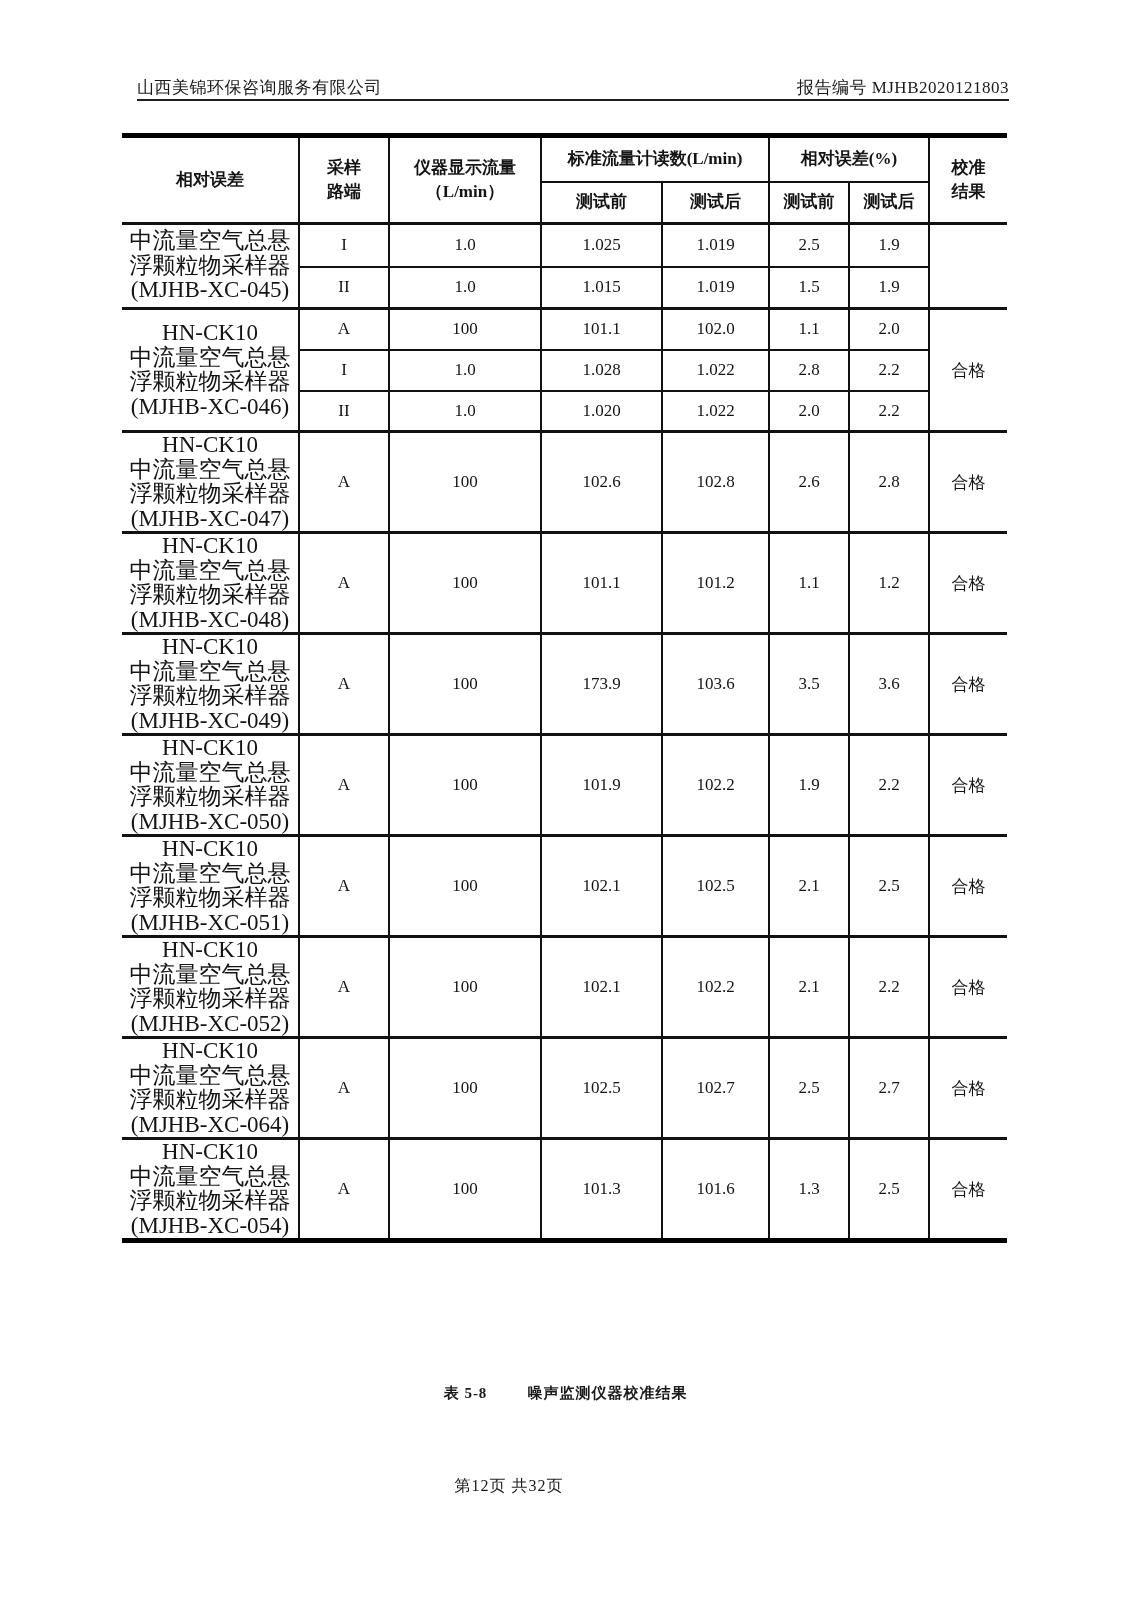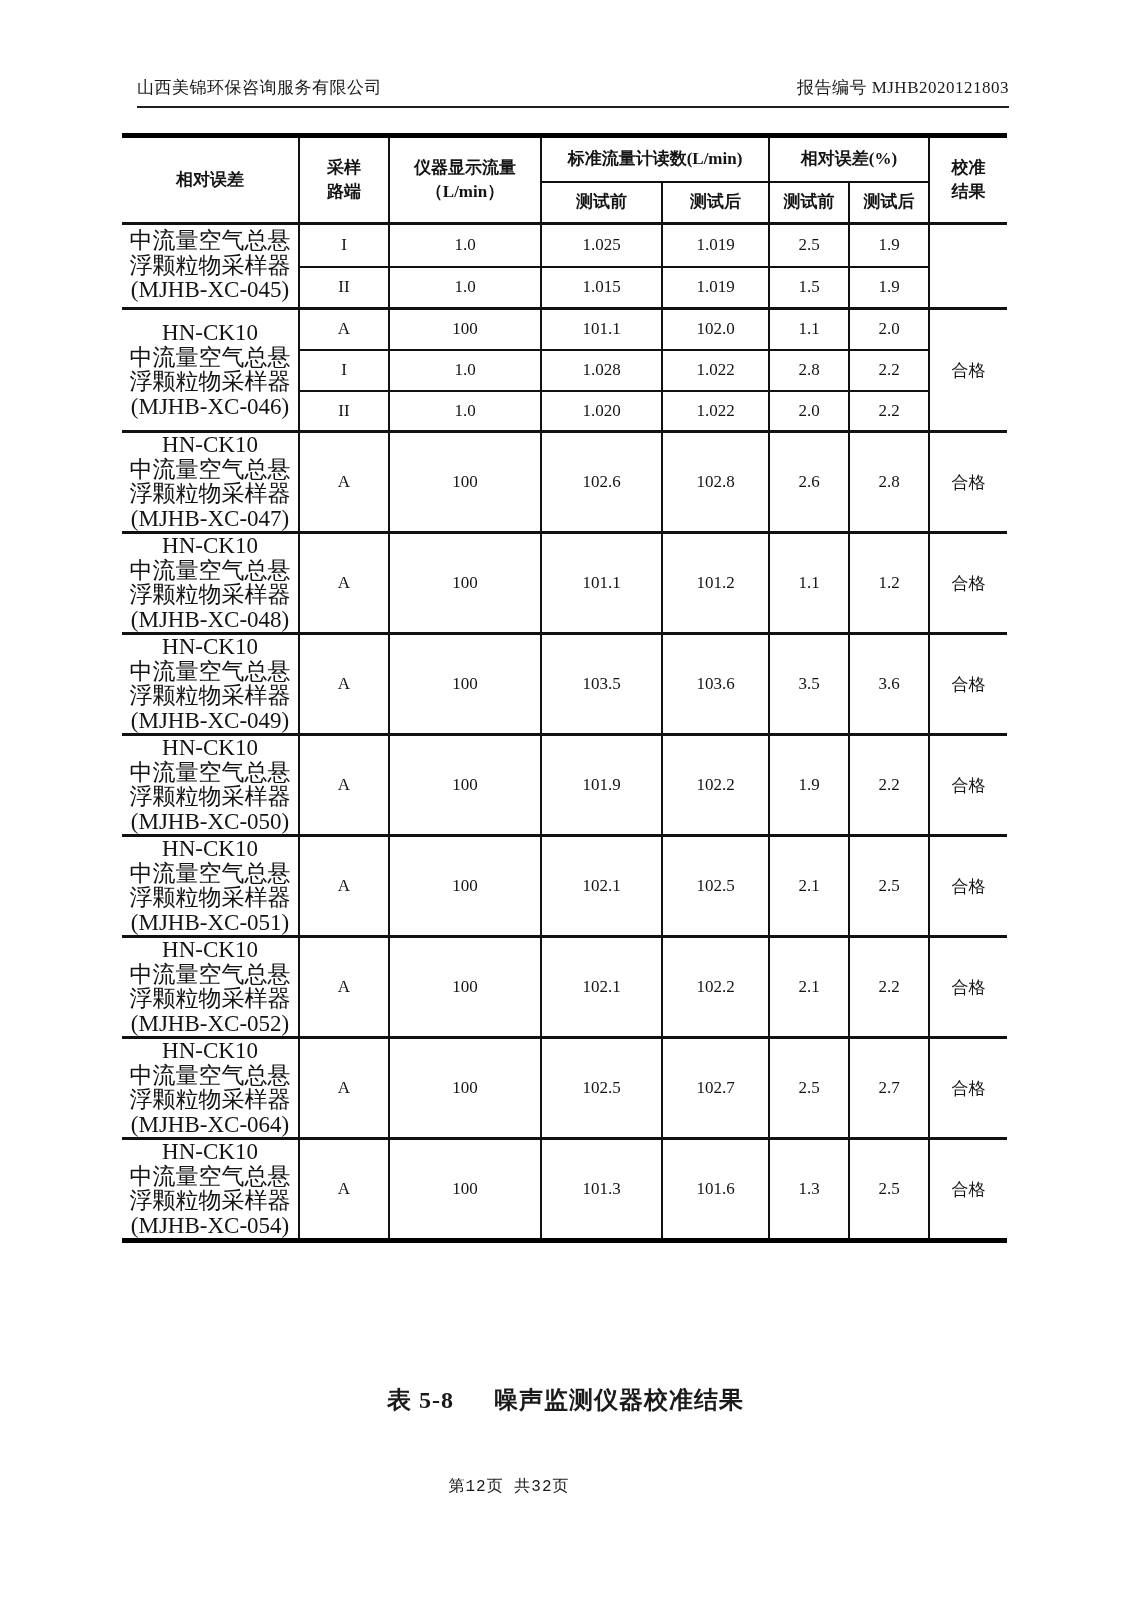--- a/index.html
+++ b/index.html
@@ -14,21 +14,21 @@
   }
   .doc-header {
     position: absolute;
     left: 137px;
     top: 76px;
     width: 872px;
     display: flex;
     justify-content: space-between;
     align-items: flex-end;
     font-size: 17px;
-    padding-bottom: 7px;
+    padding-bottom: 0;
     border-bottom: 2px solid #1f1f1f;
     letter-spacing: 0.5px;
     gap: 8px;
   }
   .cal-table {
     position: absolute;
     left: 122px;
     top: 133px;
     width: 885px;
     border-collapse: collapse;
@@ -58,34 +58,33 @@
   .cal-table tr.r42 { height: 42px; }
   .cal-table tr.r41 { height: 41px; }
   .cal-table tr.r99 { height: 99px; }
   .name-cell { line-height: 24.5px; font-size: 23px; }
   .table-caption {
     position: absolute;
     left: 0;
     top: 1384px;
     width: 1131px;
     text-align: center;
-    font-size: 24px;
+    font-size: 15px;
     font-weight: bold;
     letter-spacing: 1px;
   }
   .caption-label { margin-right: 40px; }
   .page-footer {
     position: absolute;
     left: 0;
     top: 1476px;
     width: 1018px;
     text-align: center;
     font-size: 16px;
     letter-spacing: 1px;
-    font-family: Liberation Mono, monospace;
   }
 </style>
 </head>
 <body>
 
 <div class="page">
 
   <div class="doc-header">
     <span>山西美锦环保咨询服务有限公司</span>
     <span>报告编号 MJHB2020121803</span>
@@ -216,21 +215,21 @@
       </tr>
       <tr class="block-top r99">
         <td class="c-name name-cell">
           <div>HN-CK10</div>
           <div>中流量空气总悬</div>
           <div>浮颗粒物采样器</div>
           <div>(MJHB-XC-049)</div>
         </td>
         <td class="c-chan">A</td>
         <td class="c-flow">100</td>
-        <td class="c-before">103.5</td>
+        <td class="c-before">173.9</td>
         <td class="c-after">103.6</td>
         <td class="c-errb">3.5</td>
         <td class="c-erra">3.6</td>
         <td class="c-result">合格</td>
       </tr>
       <tr class="block-top r99">
         <td class="c-name name-cell">
           <div>HN-CK10</div>
           <div>中流量空气总悬</div>
           <div>浮颗粒物采样器</div>

